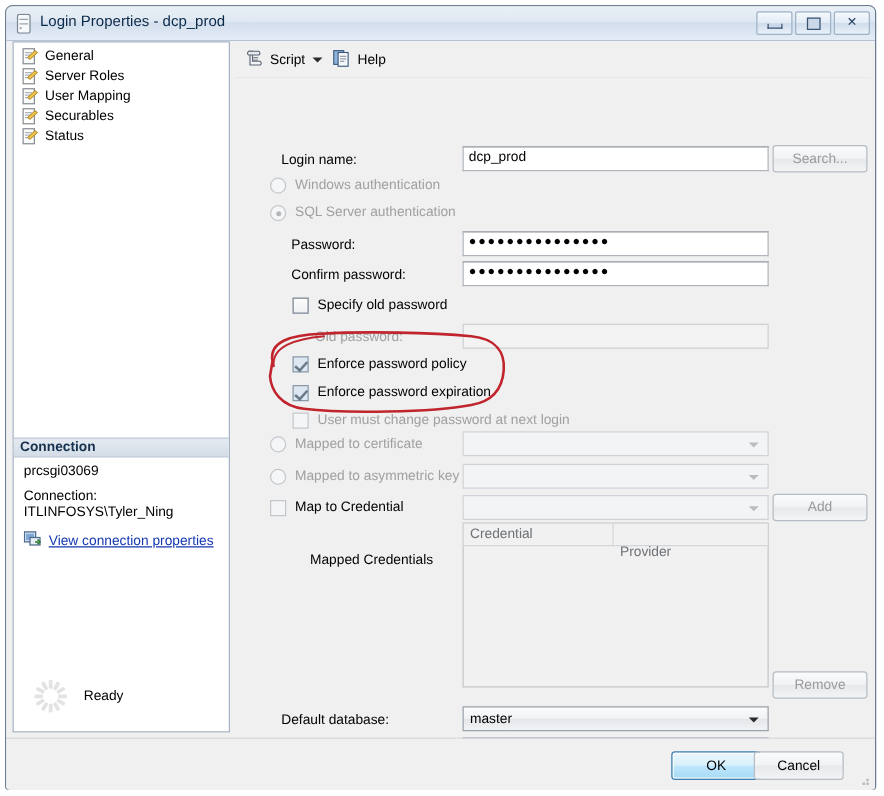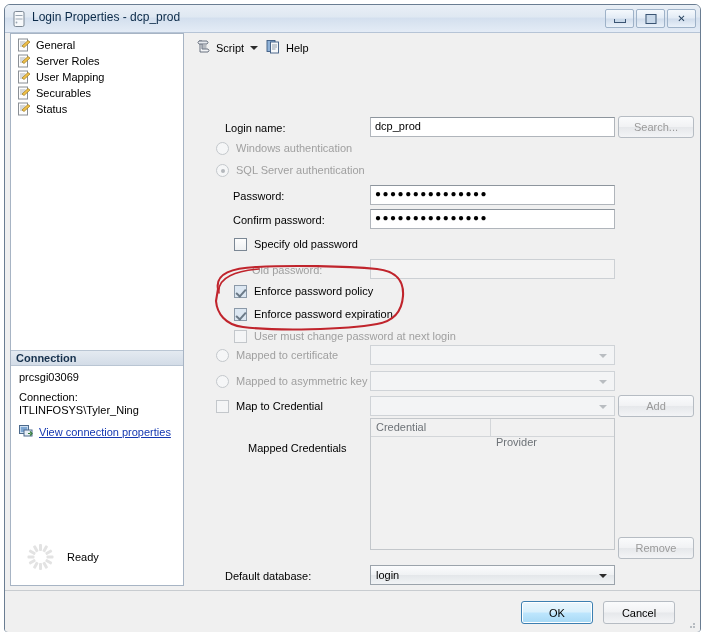--- a/index.html
+++ b/index.html
@@ -172,20 +172,21 @@
     font-size: 11px; color: #9a9a9a;
     display: flex; align-items: center; justify-content: center;
   }
   .btn.enabled { color: #000; }
   .btn.primary {
     border: 1px solid #3c7fb1;
     border-radius: 3px;
     background: linear-gradient(to bottom,#eaf6fd 0%,#d9f0fc 48%,#bee6fd 52%,#a7d9f5 100%);
     box-shadow: 0 0 0 1px #fff inset;
     color: #000;
+    margin-left: 16px;
   }
 
   .cb {
     position: absolute; width: 13px; height: 13px;
     box-sizing: border-box;
     border: 1px solid #7b8794;
     background: linear-gradient(to bottom,#fdfdfd,#eef0f2);
   }
   .cb.dis { border-color: #c3c7cb; background: #f4f5f6; }
   .cb.checked { background: #dce7f2; border-color: #8b99a8; }
@@ -491,21 +492,21 @@
         <div class="listbox" style="left:182px; top:356px; width:245px; height:132px;">
           <div class="lb-head">
             <div class="lb-col" style="width:120px;">Credential</div>
             <div class="lb-col" style="width:123px; border-right:none;margin-top:15px;">Provider</div>
           </div>
         </div>
         <div class="btn" style="left:430px; top:475px; width:76px;">Remove</div>
 
         <div class="lbl" style="left:37px; top:508px;">Default database:</div>
         <div class="combo" style="left:182px; top:503px; width:245px;">
-          <span>login</span>
+          <span>master</span>
           <span class="arrow"></span>
         </div>
 
         <div class="lbl" style="left:37px; top:533px;">Default language:</div>
         <div class="combo" style="left:182px; top:528px; width:245px;">
           <span>English</span>
           <span class="arrow"></span>
         </div>
 
       </div>

